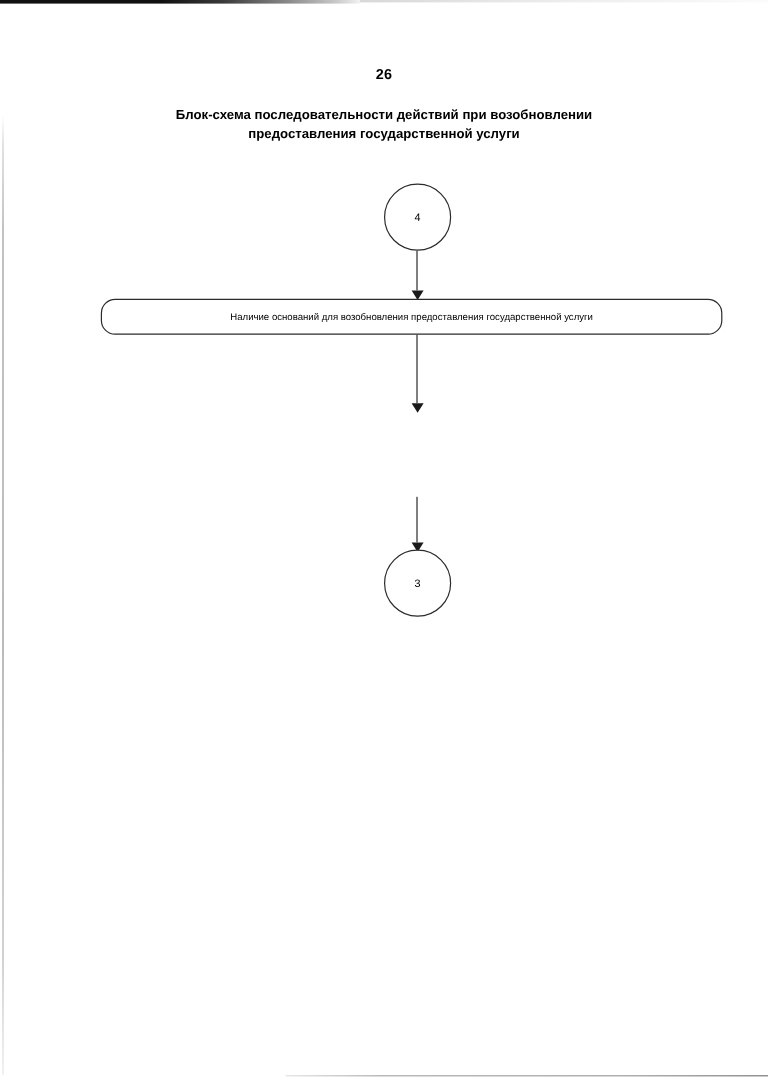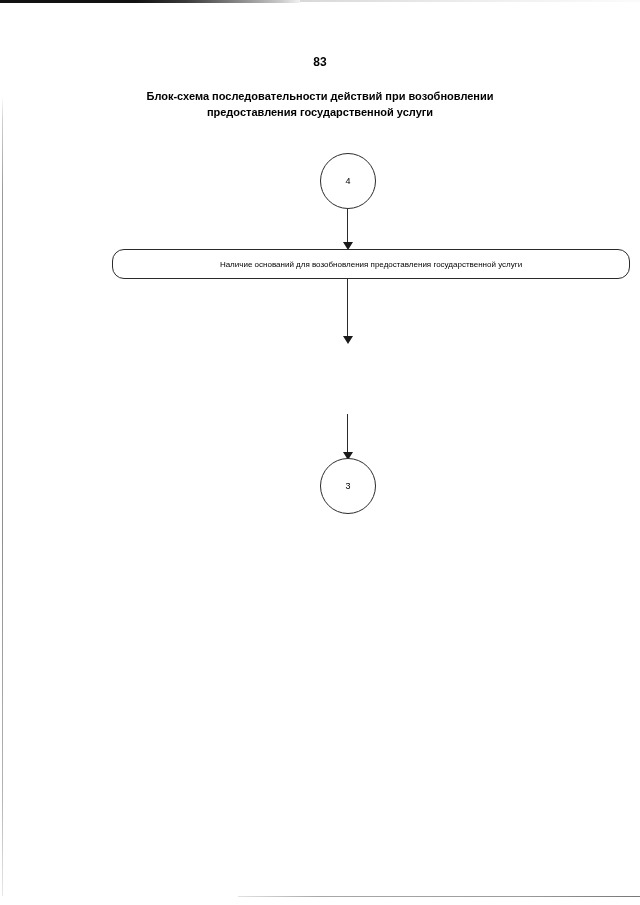--- a/index.html
+++ b/index.html
@@ -109,21 +109,20 @@
     border-radius: 12px;
     box-sizing: border-box;
     background: #ffffff;
     display: flex;
     align-items: center;
     justify-content: center;
     font-size: 8px;
     line-height: 11px;
     text-align: center;
     padding: 0 14px;
-    margin-left: 28px;
   }
 
   .node-rect {
     position: absolute;
     left: 97px;
     top: 343px;
     width: 495px;
     height: 71px;
     border: 1px solid #2b2b2b;
     box-sizing: border-box;
@@ -170,21 +169,21 @@
 </head>
 <body>
 
 <div class="page">
 
   <div class="scan-top-edge"></div>
   <div class="scan-top-edge-faint"></div>
   <div class="scan-left-edge"></div>
   <div class="scan-bottom-edge"></div>
 
-  <div class="page-number">83</div>
+  <div class="page-number">26</div>
 
   <div class="doc-title">
     <span class="line">Блок-схема последовательности действий при возобновлении</span>
     <span class="line">предоставления государственной услуги</span>
   </div>
 
   <div class="node-circle" id="circle-start">
     <span>4</span>
   </div>
 

